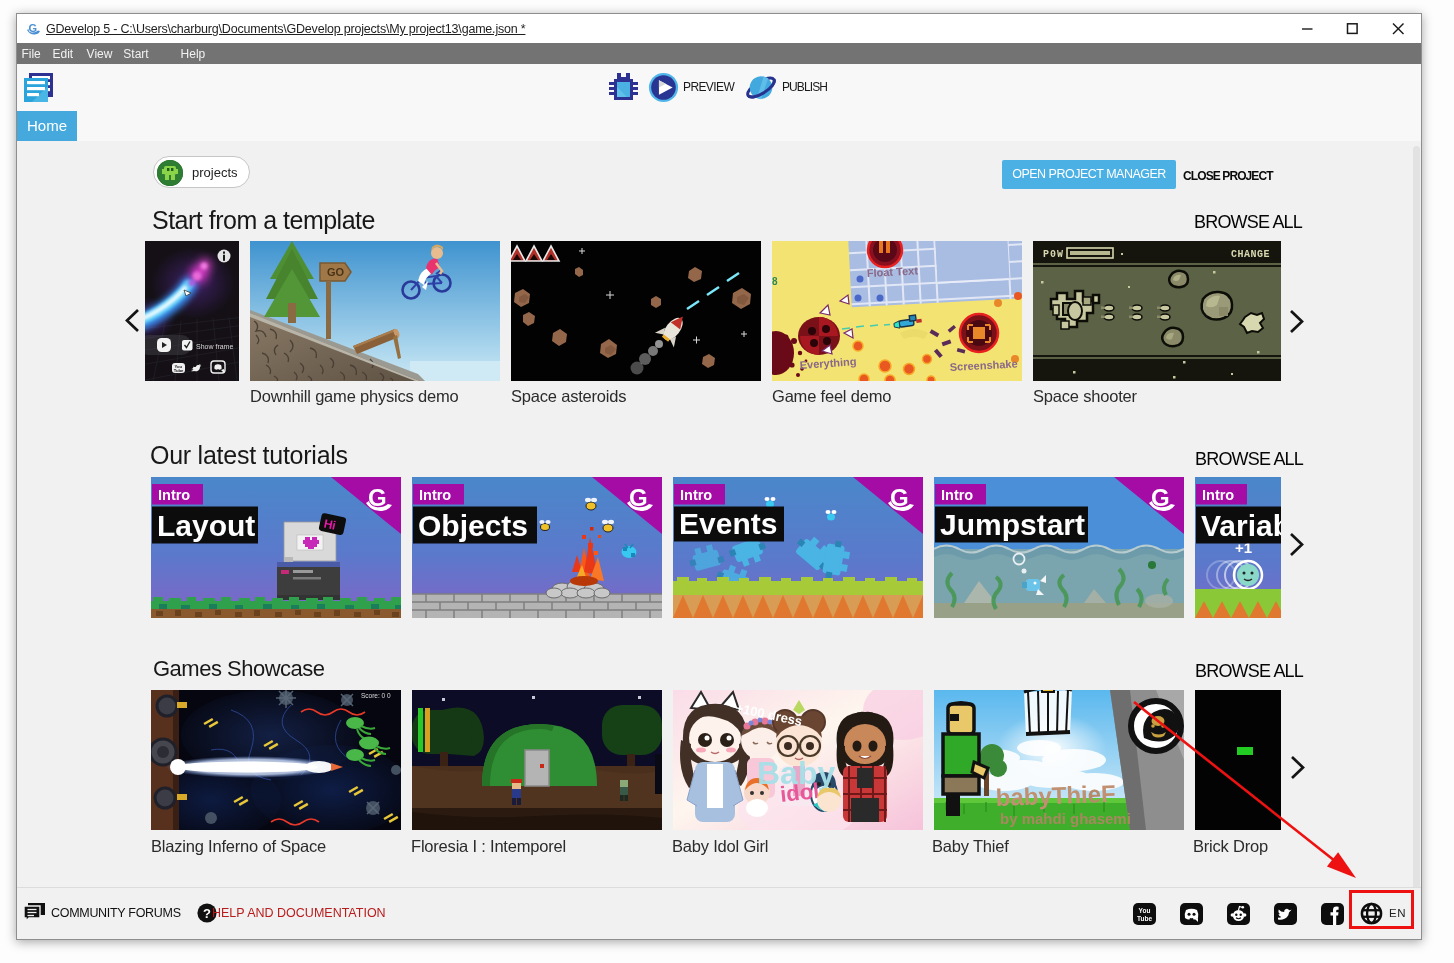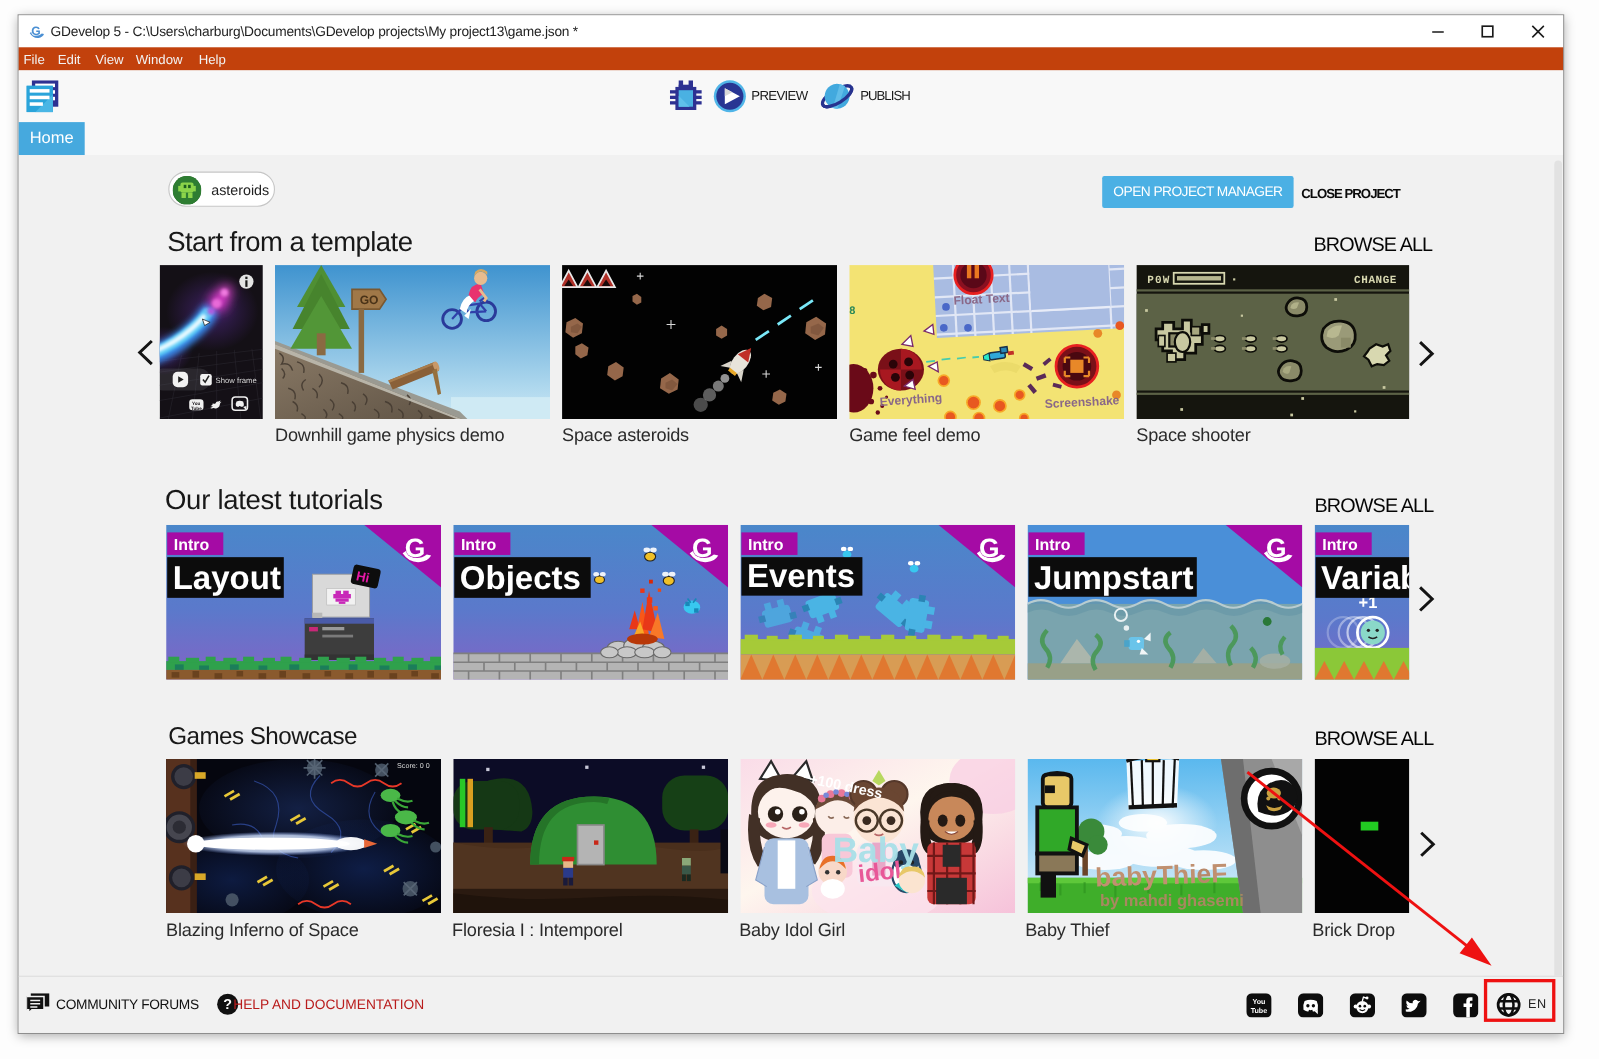--- a/index.html
+++ b/index.html
@@ -1,22 +1,22 @@
 <!DOCTYPE html>
 <html><head>
 <meta charset="utf-8">
 <style>
 * { margin:0; padding:0; box-sizing:border-box; }
 html,body { width:1454px; height:963px; background:#fdfdfd; font-family:"Liberation Sans", sans-serif; overflow:hidden; }
 #page { position:absolute; left:0; top:0; width:1454px; height:963px; }
 .abs { position:absolute; }
 #win { position:absolute; left:16px; top:13px; width:1406px; height:927px; background:#f1f1f1; border:1px solid #8e8e8e; box-shadow:0 2px 10px rgba(0,0,0,0.35); }
 #titlebar { position:absolute; left:0; top:0; width:100%; height:29px; background:#ffffff; }
-#titletext { position:absolute; left:29px; top:8px; font-size:12.5px; letter-spacing:-0.2px; color:#1f1f1f; white-space:pre; }
-#menubar { position:absolute; left:0; top:29px; width:100%; height:21px; background:#c2410c; color:#f2f2f2; font-size:12px; }
+#titletext { position:absolute; left:29px; top:8px; font-size:12.5px; letter-spacing:-0.2px; color:#1f1f1f; white-space:pre;text-decoration:underline; }
+#menubar { position:absolute; left:0; top:29px; width:100%; height:21px; background:#737373; color:#f2f2f2; font-size:12px; }
 .menuitem { position:absolute; top:3.6px; }
 #toolbar { position:absolute; left:0; top:50px; width:100%; height:77px; background:#f8f8f8; }
 #hometab { position:absolute; left:0px; top:47px; width:60px; height:30px; background:#46a9de; color:#fff; font-size:15px; line-height:30px; text-align:center; }
 #content { position:absolute; left:0; top:127px; width:100%; height:746px; background:#f1f1f1; }
 #footer { position:absolute; left:0; top:873px; width:100%; height:52px; background:#f1f1f1; border-top:1px solid #dcdcdc; }
 .h1 { position:absolute; font-size:25px; color:#181818; }
 .browse { position:absolute; font-size:18px; letter-spacing:-0.8px; color:#050505; }
 .cap { position:absolute; font-size:16.5px; letter-spacing:-0.2px; color:#2b2b2b; }
 .thumb { position:absolute; width:250px; height:140px; overflow:hidden; }
 .tlabel { position:absolute; font-size:12px; color:#1a1a1a; }
@@ -35,21 +35,21 @@
         <line x1="15" y1="15" x2="25.5" y2="15" stroke="#1a1a1a" stroke-width="1.4"></line>
         <rect x="60.5" y="9.8" width="9.6" height="9.6" fill="none" stroke="#1a1a1a" stroke-width="1.5"></rect>
         <line x1="106" y1="9.5" x2="116.5" y2="20" stroke="#1a1a1a" stroke-width="1.4"></line>
         <line x1="116.5" y1="9.5" x2="106" y2="20" stroke="#1a1a1a" stroke-width="1.4"></line>
       </svg>
     </div>
     <div id="menubar">
       <div class="menuitem" style="left:4.4px">File</div>
       <div class="menuitem" style="left:35.5px">Edit</div>
       <div class="menuitem" style="left:69.6px">View</div>
-      <div class="menuitem" style="left:106.3px">Window</div>
+      <div class="menuitem" style="left:106.3px">Start</div>
       <div class="menuitem" style="left:163.6px">Help</div>
     </div>
     <div id="toolbar">
 
       <svg class="abs" style="left:7px;top:9px" width="30" height="29" viewBox="0 0 30 29">
         <rect x="5" y="0" width="24" height="24" fill="#2d3192"></rect>
         <rect x="8" y="3" width="18" height="3.2" fill="#fff"></rect>
         <rect x="21" y="9" width="5" height="3.2" fill="#fff"></rect>
         <rect x="21" y="15" width="5" height="3.2" fill="#fff"></rect>
         <rect x="0" y="5" width="24" height="24" fill="#2aa4da"></rect>
@@ -107,21 +107,21 @@
           <g fill="#8bd44a">
             <rect x="7" y="6" width="12" height="9" rx="2"></rect>
             <rect x="5" y="9" width="3" height="5"></rect>
               <rect x="18" y="9" width="3" height="5"></rect>
             <rect x="8" y="15" width="4" height="5"></rect>
               <rect x="14" y="15" width="4" height="5"></rect>
           </g>
           <rect x="10" y="8" width="2.4" height="3" fill="#1b5e20"></rect>
           <rect x="14" y="8" width="2.4" height="3" fill="#1b5e20"></rect>
         </svg>
-        <div class="abs" style="left:38px;top:8px;font-size:13px;color:#222">asteroids</div>
+        <div class="abs" style="left:38px;top:8px;font-size:13px;color:#222">projects</div>
       </div>
 
       <div class="abs" style="left:985px;top:19px;width:174px;height:29px;background:#4bb0e4;border-radius:2px;color:#fff;font-size:12.5px;letter-spacing:-0.5px;text-align:center;line-height:29px;">OPEN PROJECT MANAGER</div>
       <div class="abs" style="left:1166px;top:27.5px;font-size:12px;font-weight:bold;letter-spacing:-0.9px;color:#0a0a0a">CLOSE PROJECT</div>
 
       <div class="h1" style="left:135px;top:65px;letter-spacing:-0.5px">Start from a template</div>
       <div class="browse" style="left:1177px;top:71px">BROWSE ALL</div>
       <svg class="abs" style="left:106px;top:167px" width="18" height="25" viewBox="0 0 18 25">
           <polyline points="15,2 4,12.5 15,23" fill="none" stroke="#141414" stroke-width="2.7"></polyline>
         </svg>

